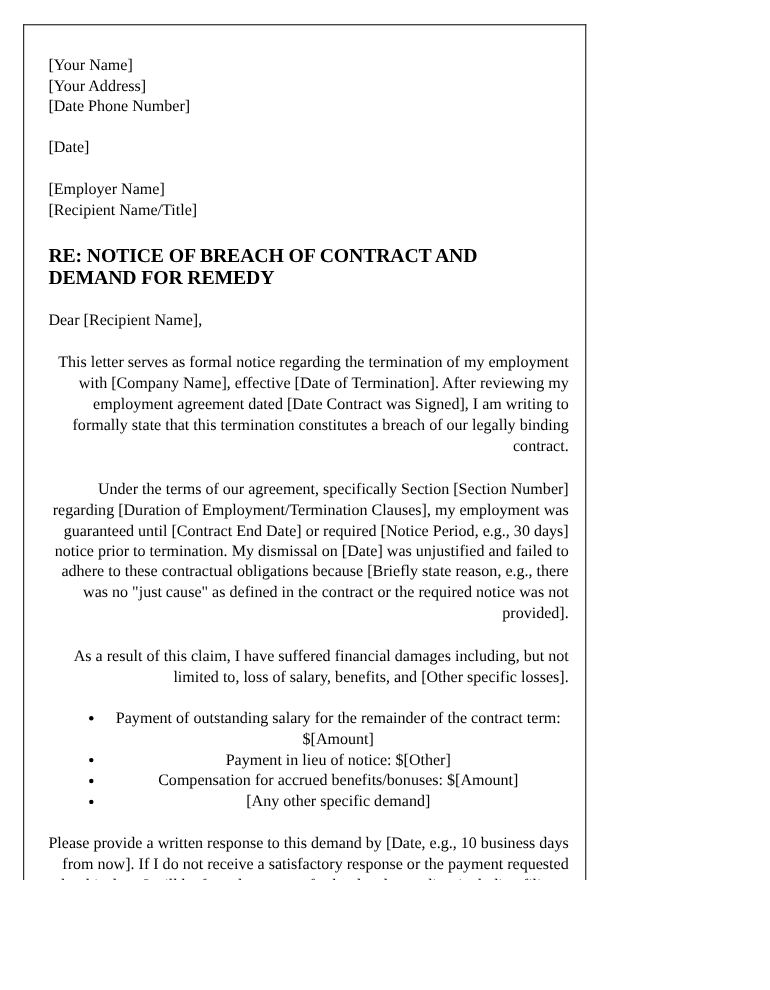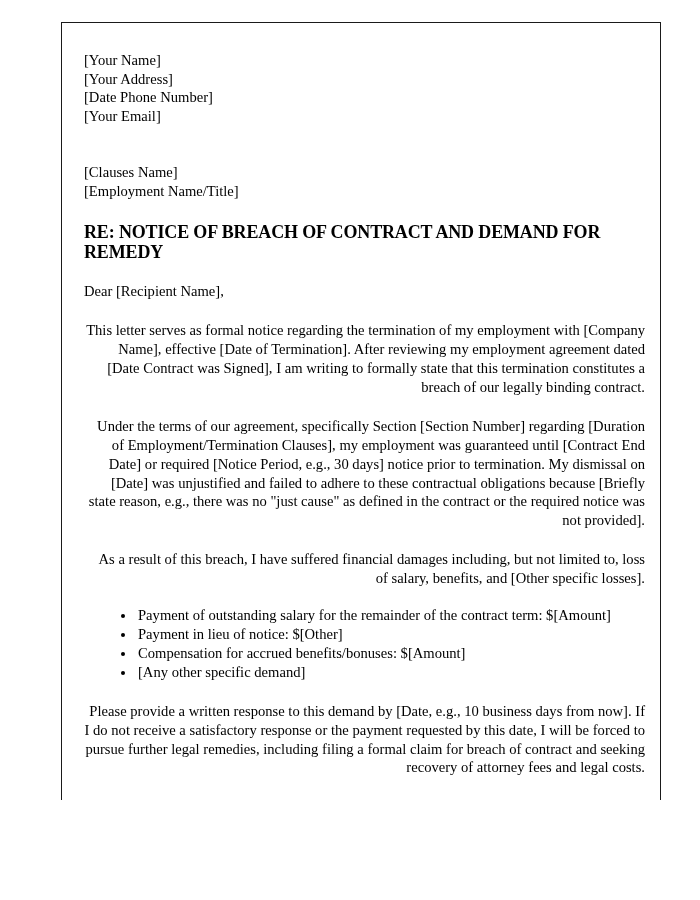--- a/index.html
+++ b/index.html
@@ -12,28 +12,27 @@
     height: 900px;
     font-family: "Liberation Serif", "DejaVu Serif", serif;
     color: #000000;
     overflow: hidden;
   }
 
   #page {
     position: absolute;
     left: 21px;
     top: 22px;
-    width: 600px;
+    width: 512px;
     height: 778px;
     border: 1px solid #1a1a1a;
     border-bottom: none;
     background: #ffffff;
     box-sizing: border-box;
     overflow: hidden;
-    margin-left: 40px;
   }
 
   #sheet {
     padding: 28px 15px 0 22px;
     box-sizing: border-box;
   }
 
   .addr-block {
     font-size: 14.6px;
     line-height: 18.7px;
@@ -67,56 +66,59 @@
     text-align: right;
     max-width: 582px;
   }
 
   ul.demand-list {
     margin: 18px 0 0 0;
     padding-left: 52px;
     font-size: 14.6px;
     line-height: 18.9px;
     list-style-type: disc;
+    text-align: center;
   }
   ul.demand-list li {
     padding-left: 2px;
     margin: 0;
   }
 </style>
 </head>
 <body>
 
 <div id="page">
   <div id="sheet">
 
     <div class="addr-block">
       <div class="addr-line">[Your Name]</div>
       <div class="addr-line">[Your Address]</div>
       <div class="addr-line">[Date Phone Number]</div>
-      <div class="addr-line">[Your Email]</div>
     </div>
 
     <div class="gap-sm"></div>
 
+    <div class="addr-block">
+      <div class="addr-line">[Date]</div>
+    </div>
 
     <div class="gap-md"></div>
 
     <div class="addr-block">
-      <div class="addr-line">[Clauses Name]</div>
-      <div class="addr-line">[Employment Name/Title]</div>
+      <div class="addr-line">[Employer Name]</div>
+      <div class="addr-line">[Recipient Name/Title]</div>
     </div>
 
     <div class="doc-title">RE: NOTICE OF BREACH OF CONTRACT AND DEMAND FOR REMEDY</div>
 
     <div class="salutation">Dear [Recipient Name],</div>
 
     <p class="body-para">This letter serves as formal notice regarding the termination of my employment with [Company Name], effective [Date of Termination]. After reviewing my employment agreement dated [Date Contract was Signed], I am writing to formally state that this termination constitutes a breach of our legally binding contract.</p>
     <p class="body-para">Under the terms of our agreement, specifically Section [Section Number] regarding [Duration of Employment/Termination Clauses], my employment was guaranteed until [Contract End Date] or required [Notice Period, e.g., 30 days] notice prior to termination. My dismissal on [Date] was unjustified and failed to adhere to these contractual obligations because [Briefly state reason, e.g., there was no "just cause" as defined in the contract or the required notice was not provided].</p>
-    <p class="body-para">As a result of this breach, I have suffered financial damages including, but not limited to, loss of salary, benefits, and [Other specific losses].</p>
+    <p class="body-para">As a result of this claim, I have suffered financial damages including, but not limited to, loss of salary, benefits, and [Other specific losses].</p>
 
     <ul class="demand-list">
       <li>Payment of outstanding salary for the remainder of the contract term: $[Amount]</li>
       <li>Payment in lieu of notice: $[Other]</li>
       <li>Compensation for accrued benefits/bonuses: $[Amount]</li>
       <li>[Any other specific demand]</li>
     </ul>
 
     <p class="body-para">Please provide a written response to this demand by [Date, e.g., 10 business days from now]. If I do not receive a satisfactory response or the payment requested by this date, I will be forced to pursue further legal remedies, including filing a formal claim for breach of contract and seeking recovery of attorney fees and legal costs.</p>
 

